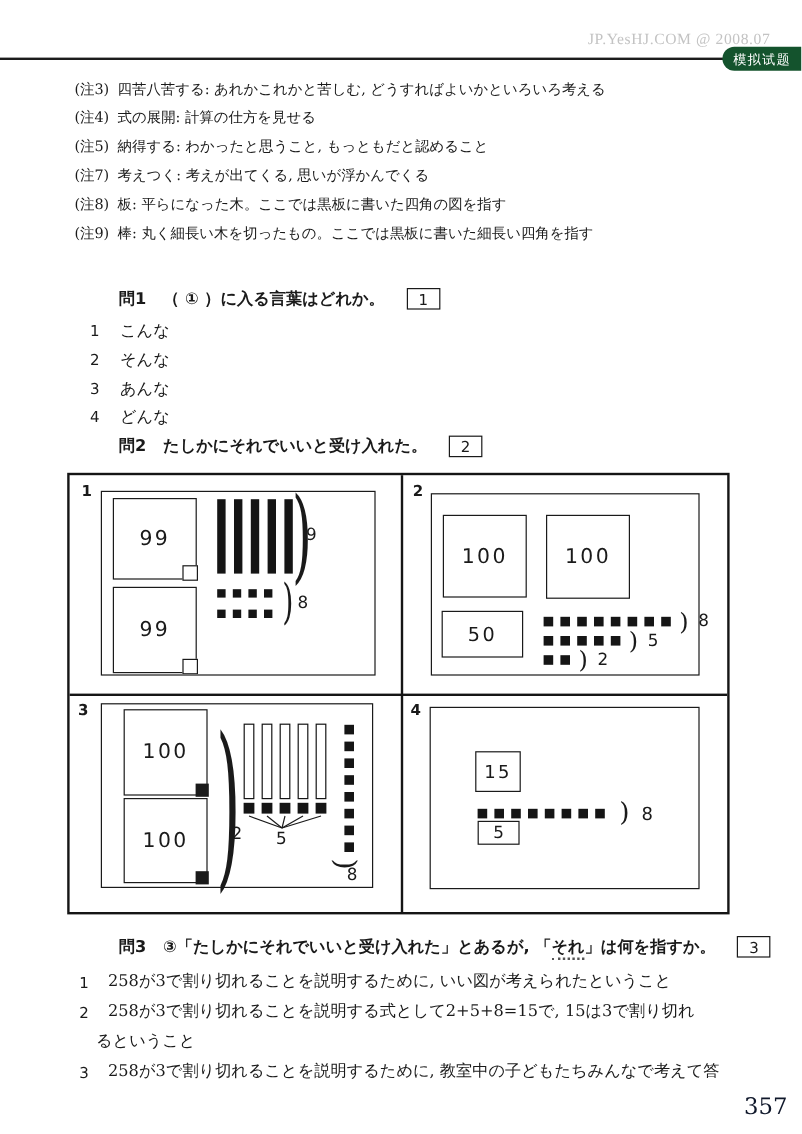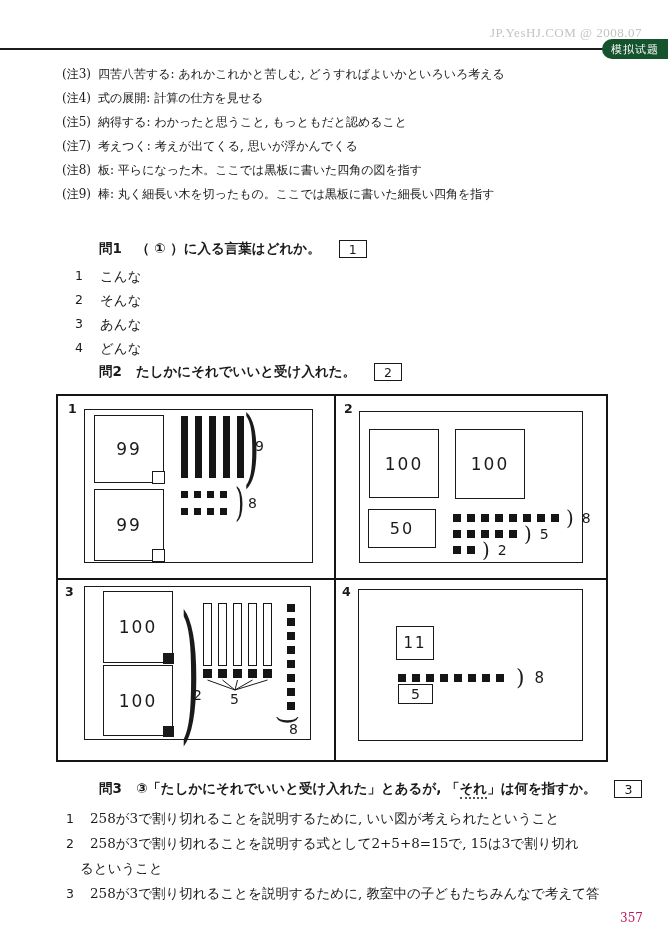--- a/index.html
+++ b/index.html
@@ -113,21 +113,21 @@
   
   .ib4 .cardA { left:37px; top:36px; width:38px; height:34px; font-size:15px; }
   .ib4 .cardB { left:39px; top:94px; width:35px; height:20px; font-size:14px; letter-spacing:0; }
   .drow4 { position:absolute; left:39px; top:79px; display:flex; align-items:center; }
   .drow4 .dd { display:flex; gap:6px; }
   .drow4 .dd span { width:8px; height:8px; background:#151515; flex:none; }
   .drow4 .pb { font-size:22px; line-height:14px; margin-left:12px; font-family:"DejaVu Serif",serif; }
   .drow4 .dl { font-family:"DejaVu Sans","Liberation Sans",sans-serif; font-size:15px; margin-left:10px; }
 
   
-  .pageno { position:absolute; left:620px; top:911px; font-size:12px; color:#be185d; }
+  .pageno { position:absolute; left:620px; top:911px; font-size:19px; color:#0f172a; }
 </style>
 </head>
 <body>
 
 <div class="page">
 
   <div class="watermark">JP.YesHJ.COM @ 2008.07</div>
   <div class="header-rule"></div>
   <div class="exam-tag">模拟试题</div>
 
@@ -295,21 +295,21 @@
           <span></span>
           <span></span>
           <span></span>
         </div>
       <span class="brace brace-smile"></span>
       <span class="lab lab-8c">8</span>
     </div>
 
     <div class="ib ib4">
       <div class="card cardA">
-          <span>11</span>
+          <span>15</span>
         </div>
       <div class="drow4">
         <div class="dd">
             <span></span>
             <span></span>
             <span></span>
             <span></span>
             <span></span>
             <span></span>
             <span></span>

